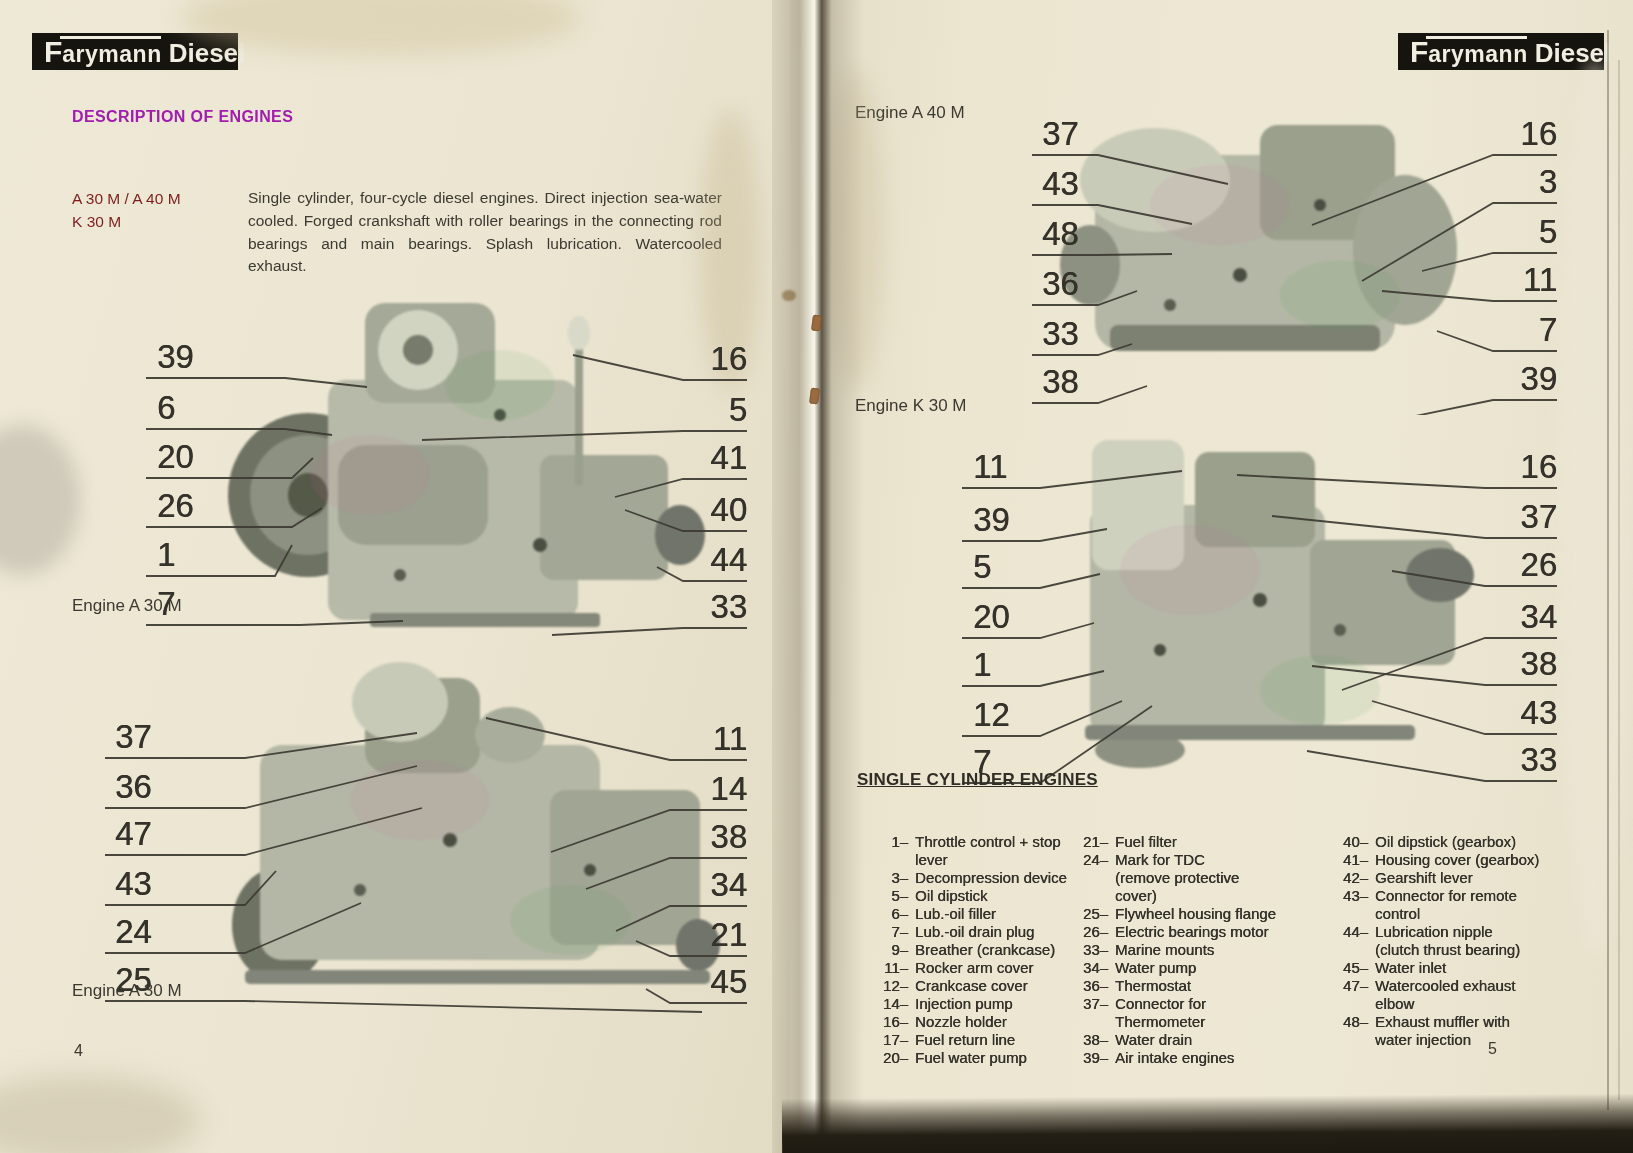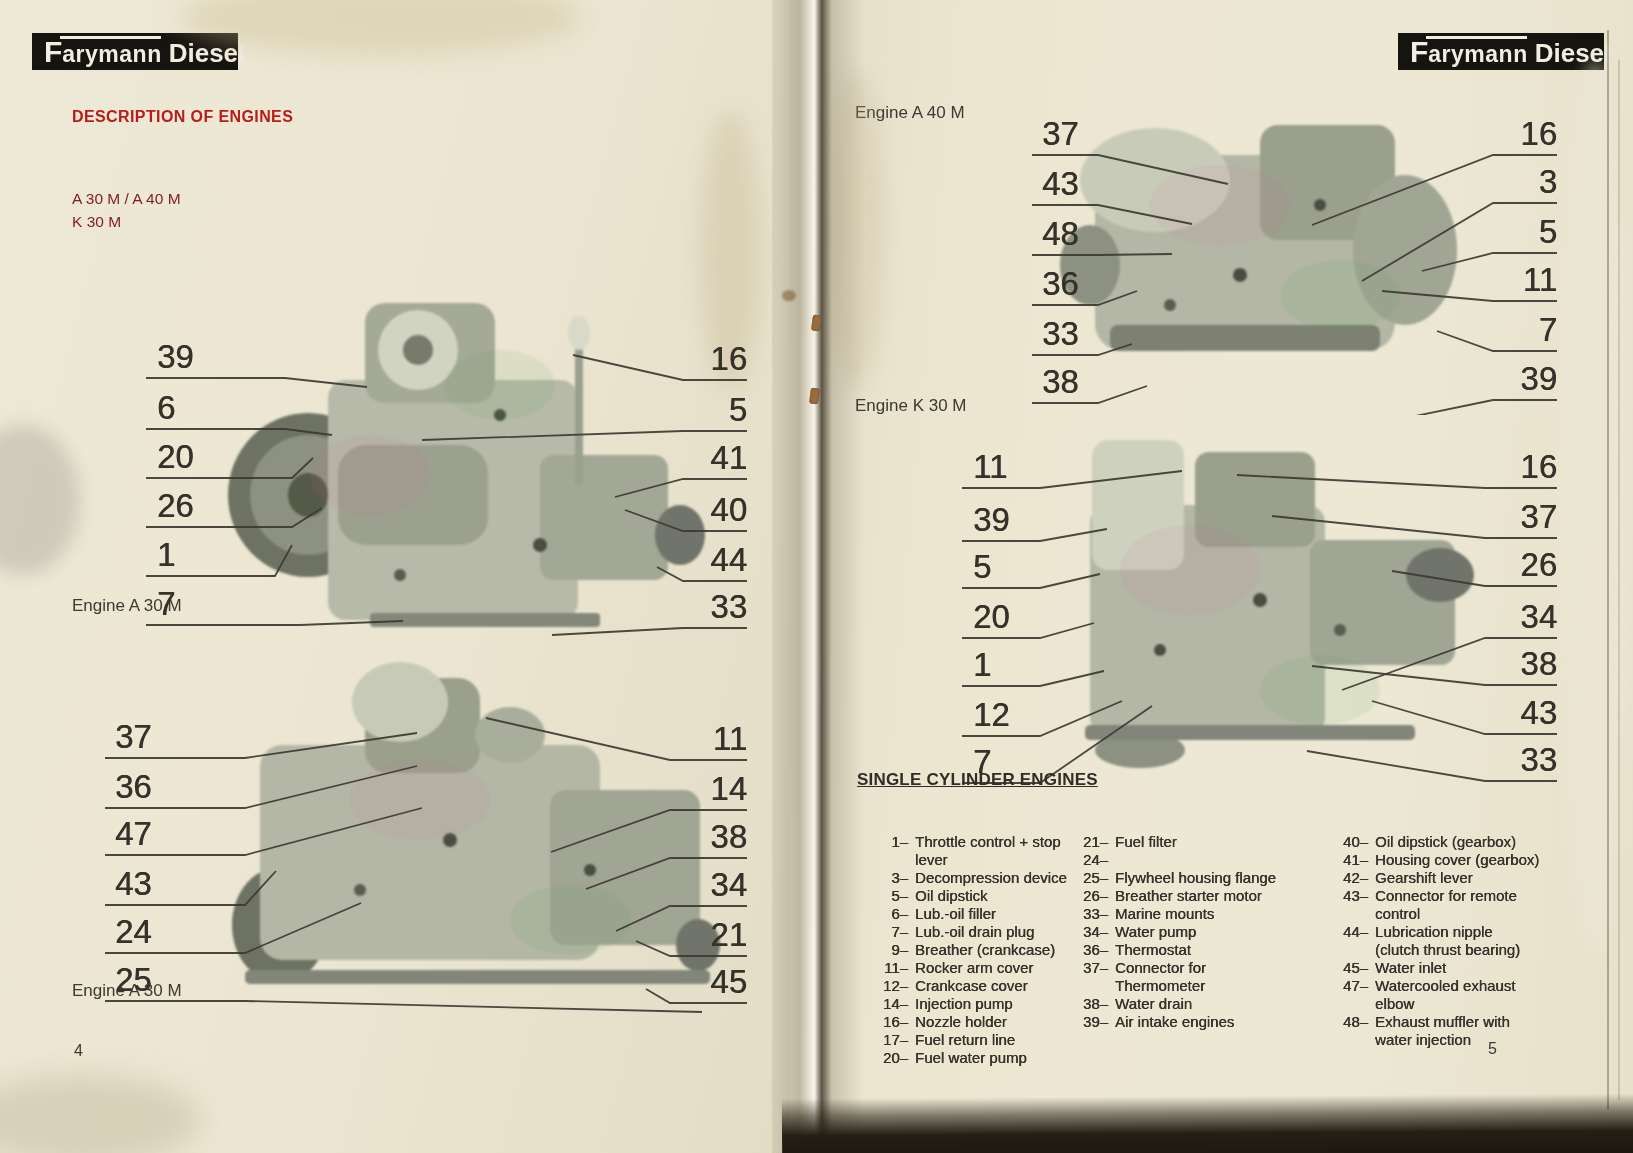--- a/index.html
+++ b/index.html
@@ -10,21 +10,21 @@
   .pg-left{left:0;width:790px;background:linear-gradient(105deg,#eee9d6 0%,#ebe5d1 55%,#e3dcc5 100%);}
   .pg-right{left:790px;width:843px;background:linear-gradient(95deg,#e3dcc6 0%,#ece6d1 20%,#ede8d4 65%,#e7e1cb 100%);}
 
   .logo{position:absolute;display:flex;align-items:baseline;background:#16140f;color:#f0ede1;
     width:206px;height:37px;padding:4px 12px 0;box-sizing:border-box;}
   .lg-f{font-size:30px;font-weight:bold;line-height:1;}
   .lg-rest{font-size:23px;font-weight:bold;position:relative;letter-spacing:.5px;}
   .lg-rest::before{content:"";position:absolute;top:-5px;left:-2px;right:1px;height:3px;background:#f0ede1;}
   .lg-d{font-size:26px;font-weight:bold;margin-left:7px;}
 
-  .h-desc{font-size:16px;font-weight:bold;letter-spacing:.4px;color:#b91c1c;}
+  .h-desc{font-size:16px;font-weight:bold;letter-spacing:.4px;color:#a21caf;}
   .models{font-size:15.5px;line-height:1.5;color:#7f1d1d;}
   .intro{font-size:15.5px;line-height:1.47;text-align:justify;width:474px;margin:0;color:#3b3931;}
   .caption,.fig-title{font-size:17px;color:#3b3931;}
   .section-h{font-size:17px;font-weight:bold;letter-spacing:.2px;color:#2f2d26;text-decoration:underline;}
   .section-sub{font-size:15.5px;color:#3b3931;}
   .pagenum{font-size:16px;color:#3b3931;}
 
   .figure{position:absolute;z-index:2;}
   .figure svg{position:absolute;left:0;top:0;}
   .photo g{filter:blur(.8px);}
@@ -69,20 +69,21 @@
     <span class="lg-d">Diesel</span>
   </div>
 
   <div class="abs h-desc" style="left:72px;top:108px;">DESCRIPTION OF ENGINES</div>
 
   <div class="abs models" style="left:72px;top:187px;">
     <div>A 30 M / A 40 M</div>
     <div>K 30 M</div>
   </div>
 
+  <p class="abs intro" style="left:248px;top:187px;">Single cylinder, four-cycle diesel engines. Direct injection sea-water cooled. Forged crankshaft with roller bearings in the connecting rod bearings and main bearings. Splash lubrication. Watercooled exhaust.</p>
 
   <div class="figure" style="left:70px;top:295px;width:680px;height:350px;">
     <svg class="photo" width="680" height="350" viewBox="0 0 680 350">
       <g>
         <ellipse cx="238" cy="200" rx="80" ry="82" fill="#6e7263"></ellipse>
         <ellipse cx="238" cy="200" rx="58" ry="60" fill="#8d9181"></ellipse>
         <ellipse cx="238" cy="200" rx="20" ry="22" fill="#555948"></ellipse>
         <rect x="258" y="85" width="250" height="240" rx="18" fill="#b7baa8"></rect>
         <rect x="268" y="150" width="150" height="100" rx="28" fill="#9ca08e"></rect>
         <rect x="295" y="8" width="130" height="100" rx="20" fill="#a5a997"></rect>
@@ -338,28 +339,31 @@
         <span class="p-label">Fuel water pump</span>
       </div>
     </div>
   <div class="parts-col" style="left:1062px;top:833px;width:230px;">
       <div class="part-row">
         <span class="p-num">21</span>
         <span class="p-label">Fuel filter</span>
       </div>
       <div class="part-row">
         <span class="p-num">24</span>
+        <span class="p-label">Mark for TDC
+(remove protective
+cover)</span>
       </div>
       <div class="part-row">
         <span class="p-num">25</span>
         <span class="p-label">Flywheel housing flange</span>
       </div>
       <div class="part-row">
         <span class="p-num">26</span>
-        <span class="p-label">Breather starter motor</span>
+        <span class="p-label">Electric bearings motor</span>
       </div>
       <div class="part-row">
         <span class="p-num">33</span>
         <span class="p-label">Marine mounts</span>
       </div>
       <div class="part-row">
         <span class="p-num">34</span>
         <span class="p-label">Water pump</span>
       </div>
       <div class="part-row">

